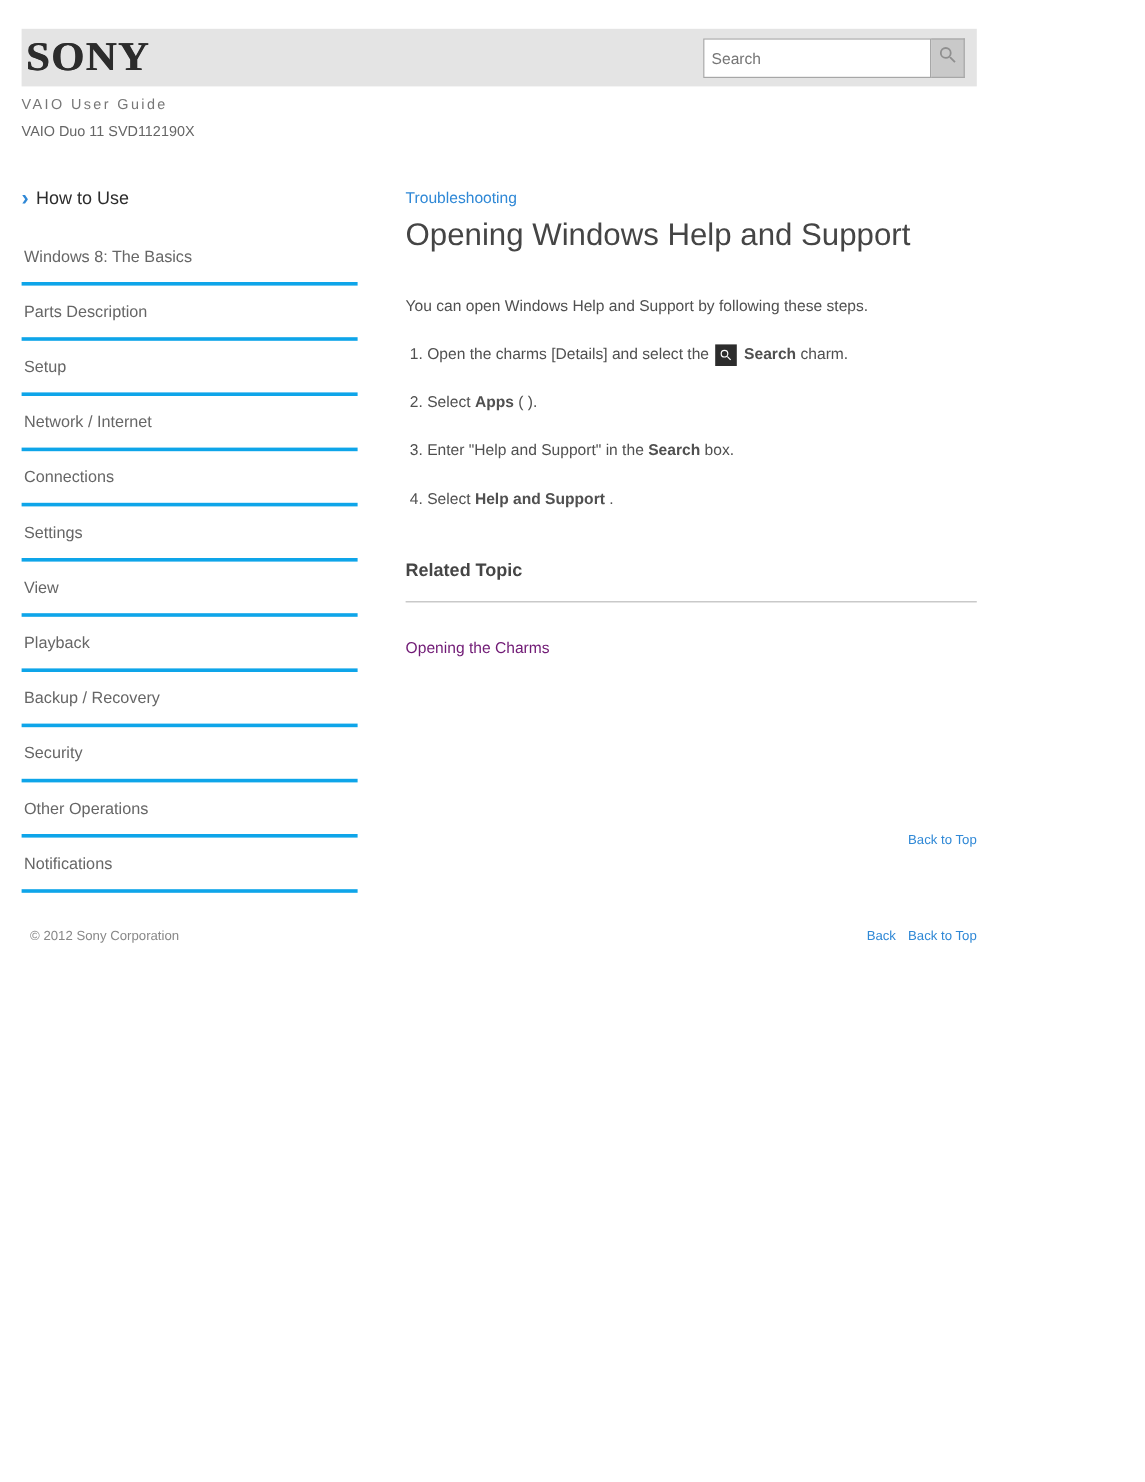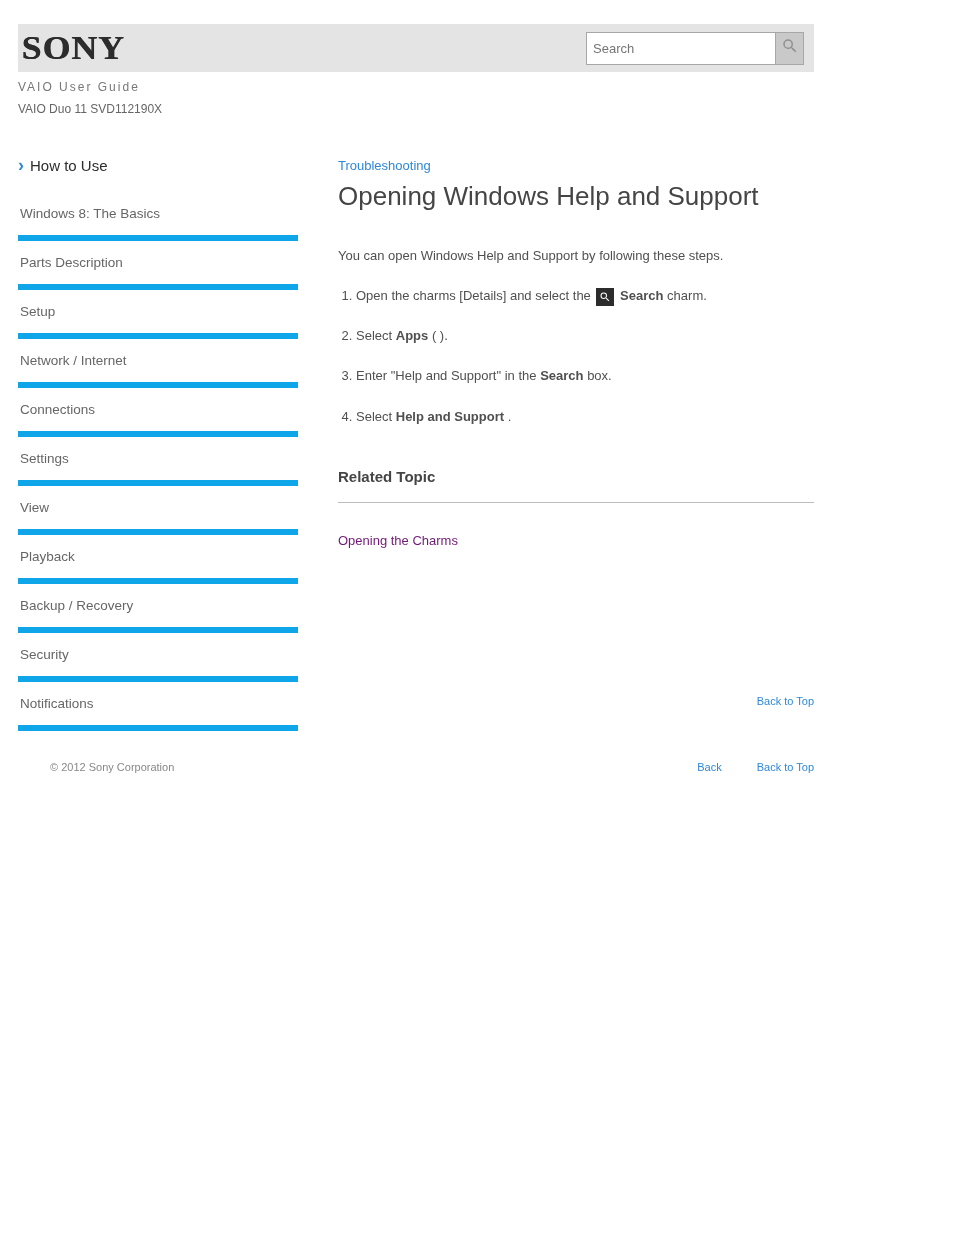--- a/index.html
+++ b/index.html
@@ -50,21 +50,21 @@
   
   .cols { display: flex; margin-top: 40px; gap: 40px; }
   .sidebar { width: 280px; flex: 0 0 280px; }
   .main { flex: 1; }
 
   .how-to { display: flex; align-items: center; gap: 6px; font-size: 15px; color: #2c2c2c; margin-bottom: 18px; }
   .chev { color: #2f88d6; font-weight: 900; font-size: 18px; line-height: 1; }
 
   .nav { list-style: none; }
   .nav li {
-    border-bottom: 6px solid #0ea5e9;
+    border-bottom: 3px solid #0ea5e9;
     padding: 14px 2px;
     font-size: 13.5px;
     color: #666;
     cursor: pointer;
   }
 
   
   .crumb { font-size: 13px; color: #2f88d6; margin-bottom: 8px; display: inline-block; }
   .title { font-size: 26px; font-weight: 400; color: #454545; margin-bottom: 34px; }
   .body-text { font-size: 13px; color: #505050; line-height: 1.55; }
@@ -80,21 +80,21 @@
   }
   .inline-icon svg { width: 12px; height: 12px; fill: #fff; }
   .related-heading { font-size: 15px; color: #454545; margin: 38px 0 14px; font-weight: 600; }
   .related-topic { font-size: 13px; color: #701a75; padding-bottom: 4px; cursor: pointer; }
 
   hr.sep { border: none; border-top: 1px solid #bcbcbc; margin-bottom: 28px; }
 
   
   .footer { margin-top: 140px; text-align: right; font-size: 11px; color: #888; }
   .foot-links { margin-bottom: 6px; color: #888; }
-  .foot-links span { margin-left: 32px; cursor: pointer; }
+  .foot-links span { margin-left: 7px; cursor: pointer; }
   .back-top { color: #2f88d6; }
 
   .page-num { text-align: center; font-size: 11px; color: #666; margin-top: 90px; }
 </style>
 </head>
 <body>
 
 <div class="page">
   <div class="header">
     <div class="logo">SONY</div>
@@ -123,20 +123,21 @@
         <li>Windows 8: The Basics</li>
         <li>Parts Description</li>
         <li>Setup</li>
         <li>Network / Internet</li>
         <li>Connections</li>
         <li>Settings</li>
         <li>View</li>
         <li>Playback</li>
         <li>Backup / Recovery</li>
         <li>Security</li>
+        <li>Other Operations</li>
         <li>Notifications</li>
       </ul>
     </div>
 
     <div class="main">
       <a class="crumb">Troubleshooting</a>
       <h1 class="title">Opening Windows Help and Support</h1>
 
       <div class="body-text">
         <p>You can open Windows Help and Support by following these steps.</p>

